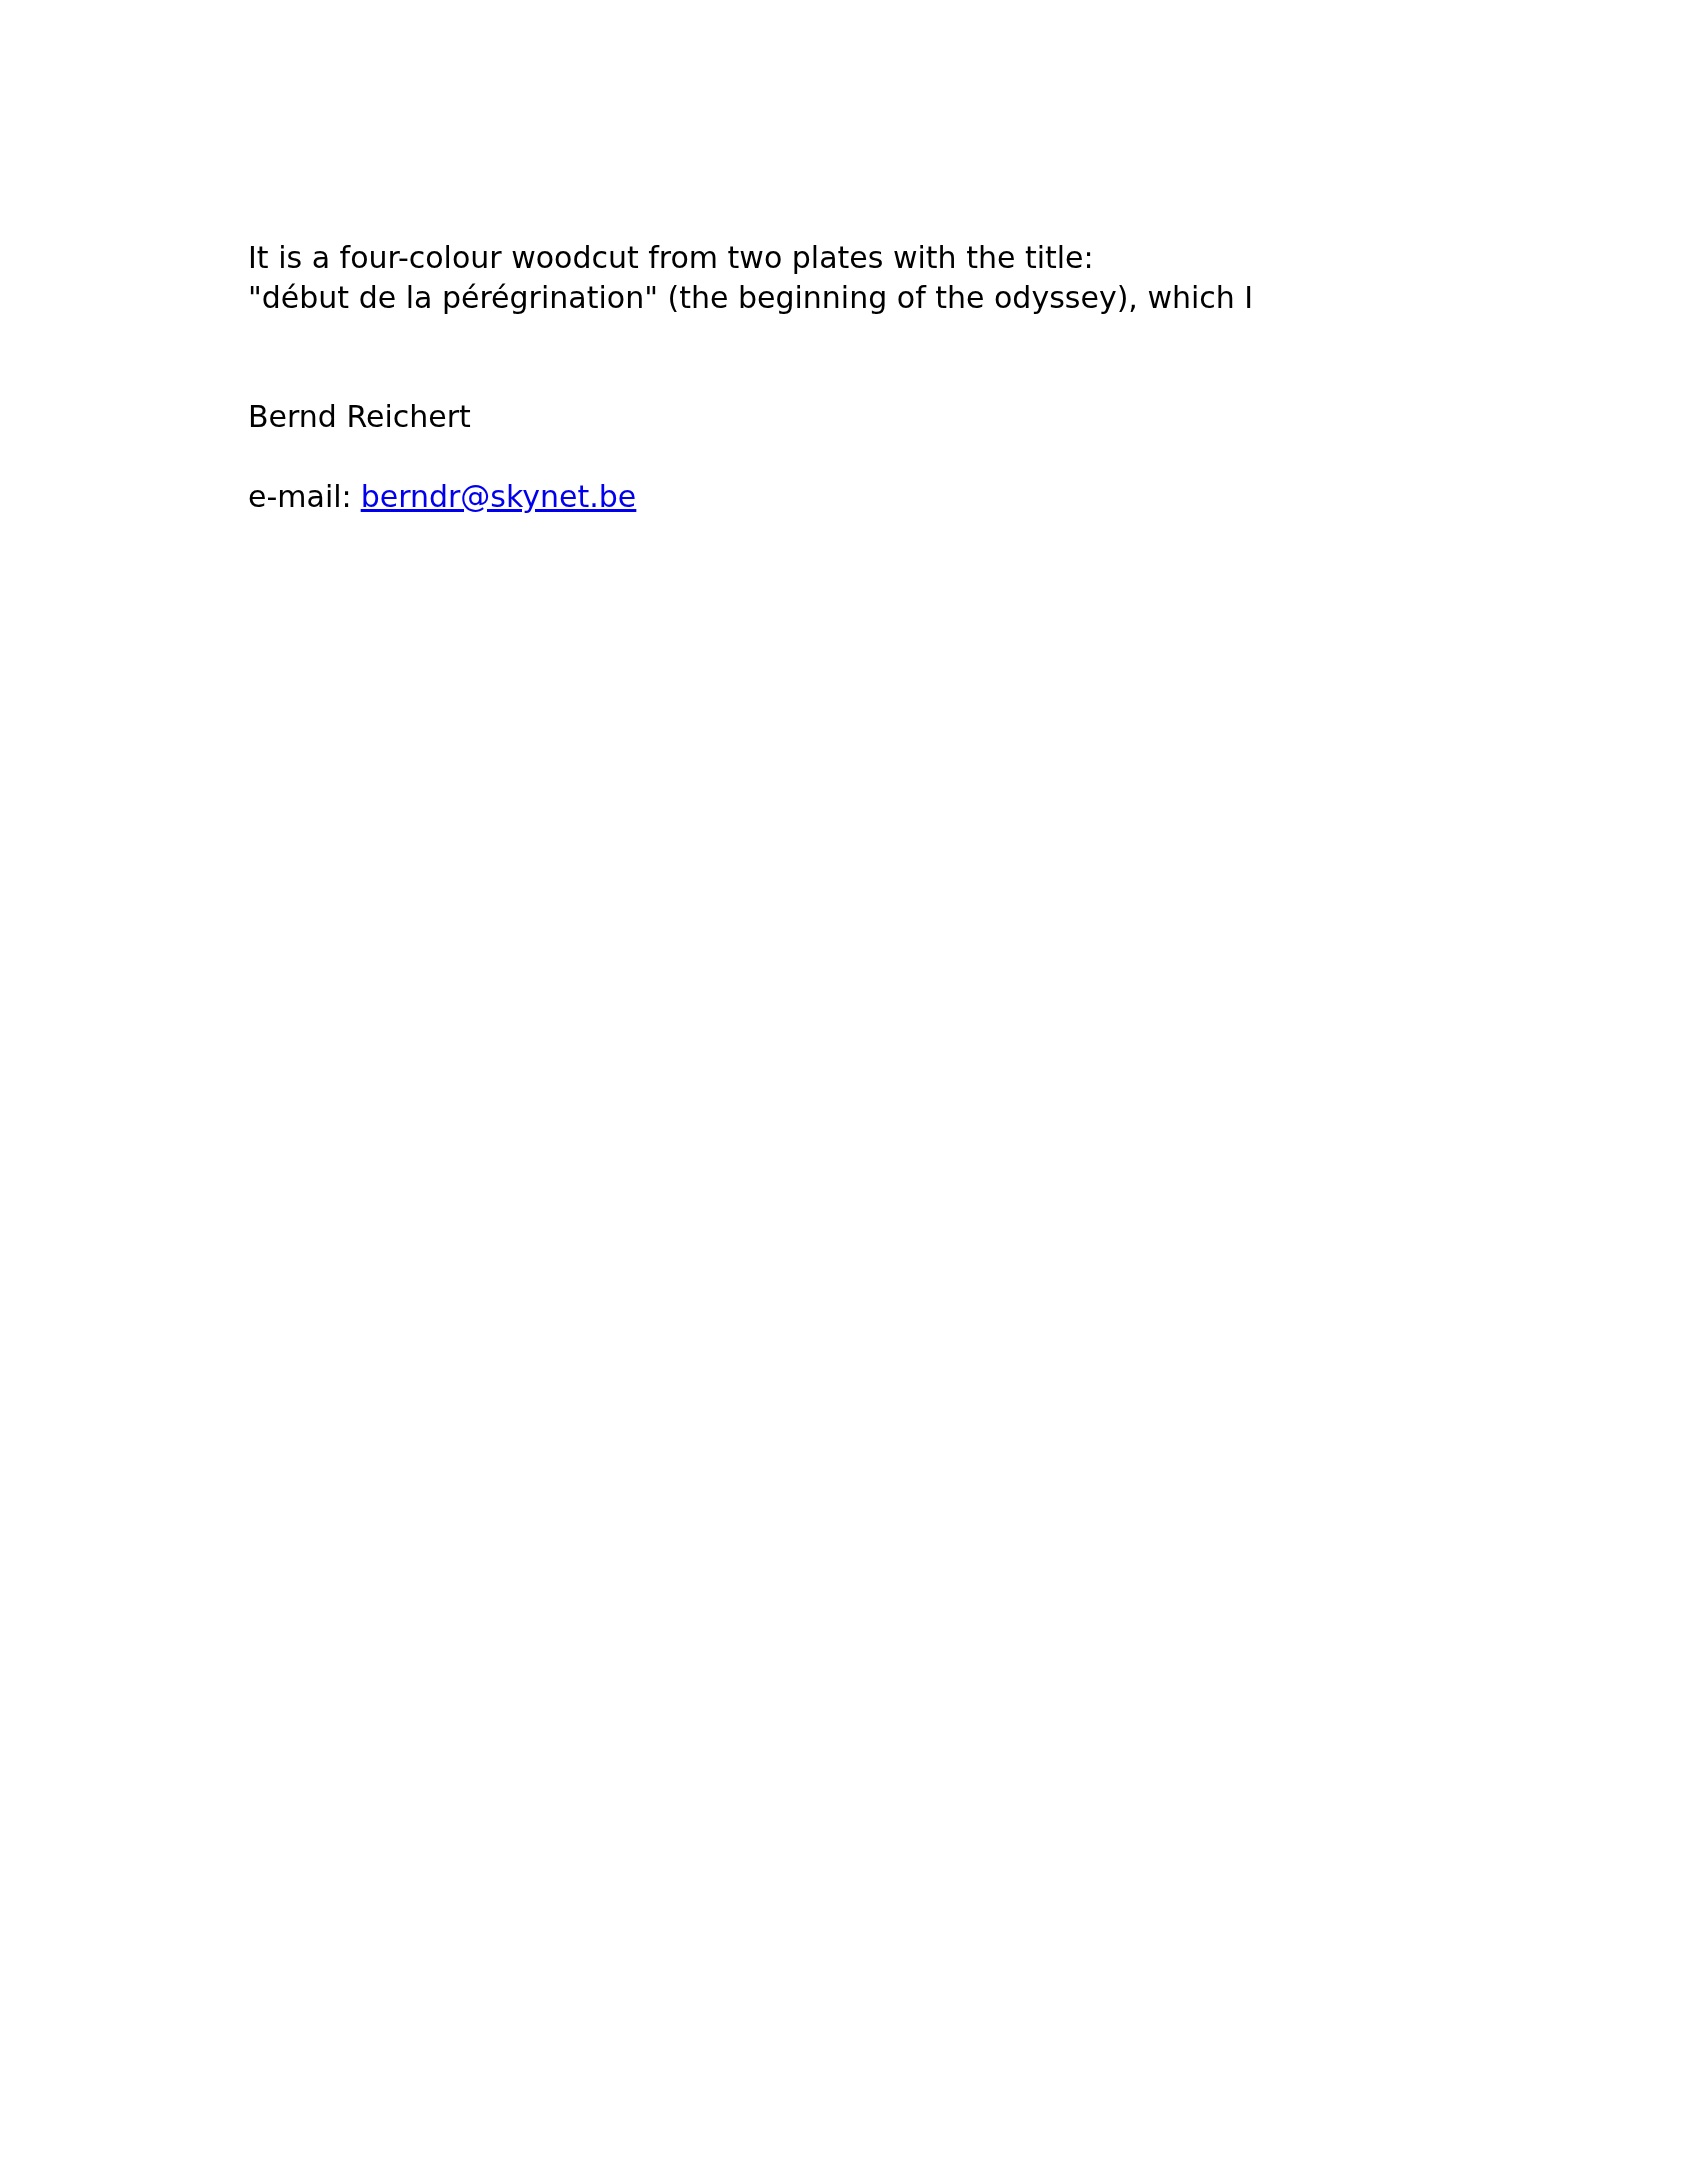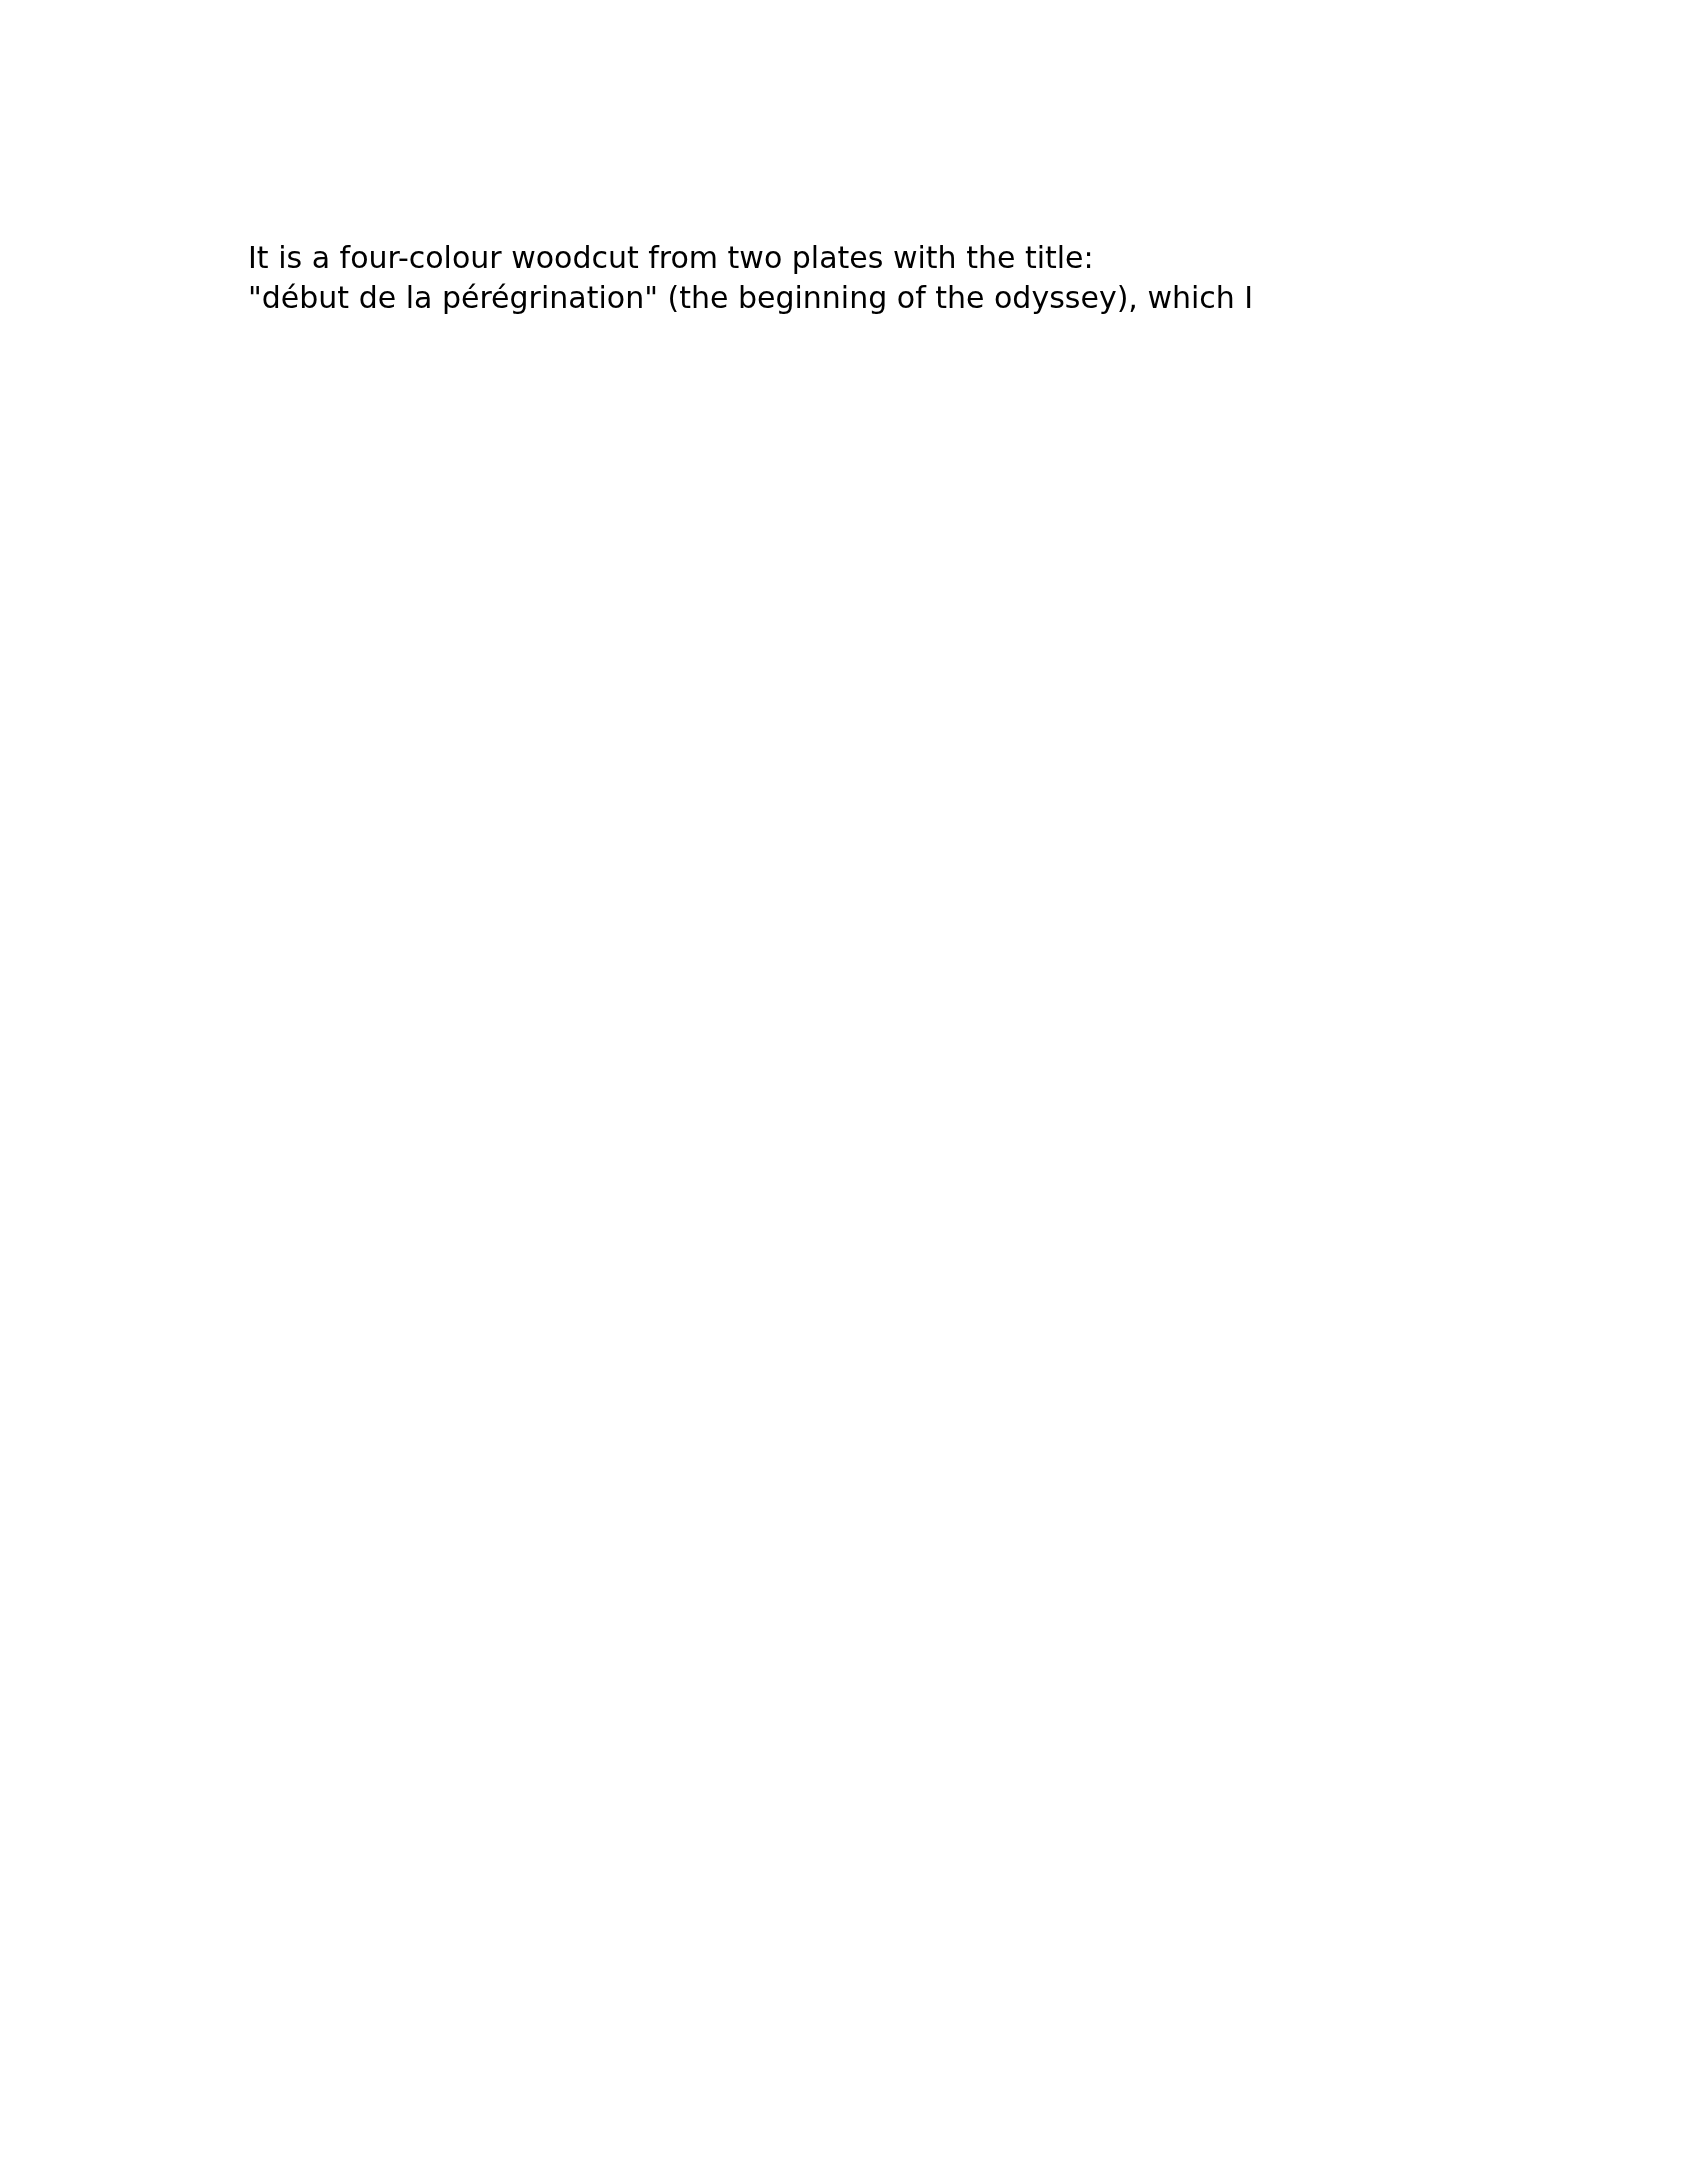--- a/index.html
+++ b/index.html
@@ -53,15 +53,19 @@
 </style>
 </head>
 <body>
 
 <div class="page">
   <div class="content">
     <p>
       <span>It is a four-colour woodcut from two plates with the title:</span><br>
       <span>"début de la pérégrination" (the beginning of the odyssey), which I</span><br>
     </p>
+    <p class="author-line">Bernd Reichert</p>
+    <p class="email-line">
+      <span class="email-label">e-mail:</span><a class="email-link">berndr@skynet.be</a>
+    </p>
   </div>
 </div>
 
 
 </body></html>

